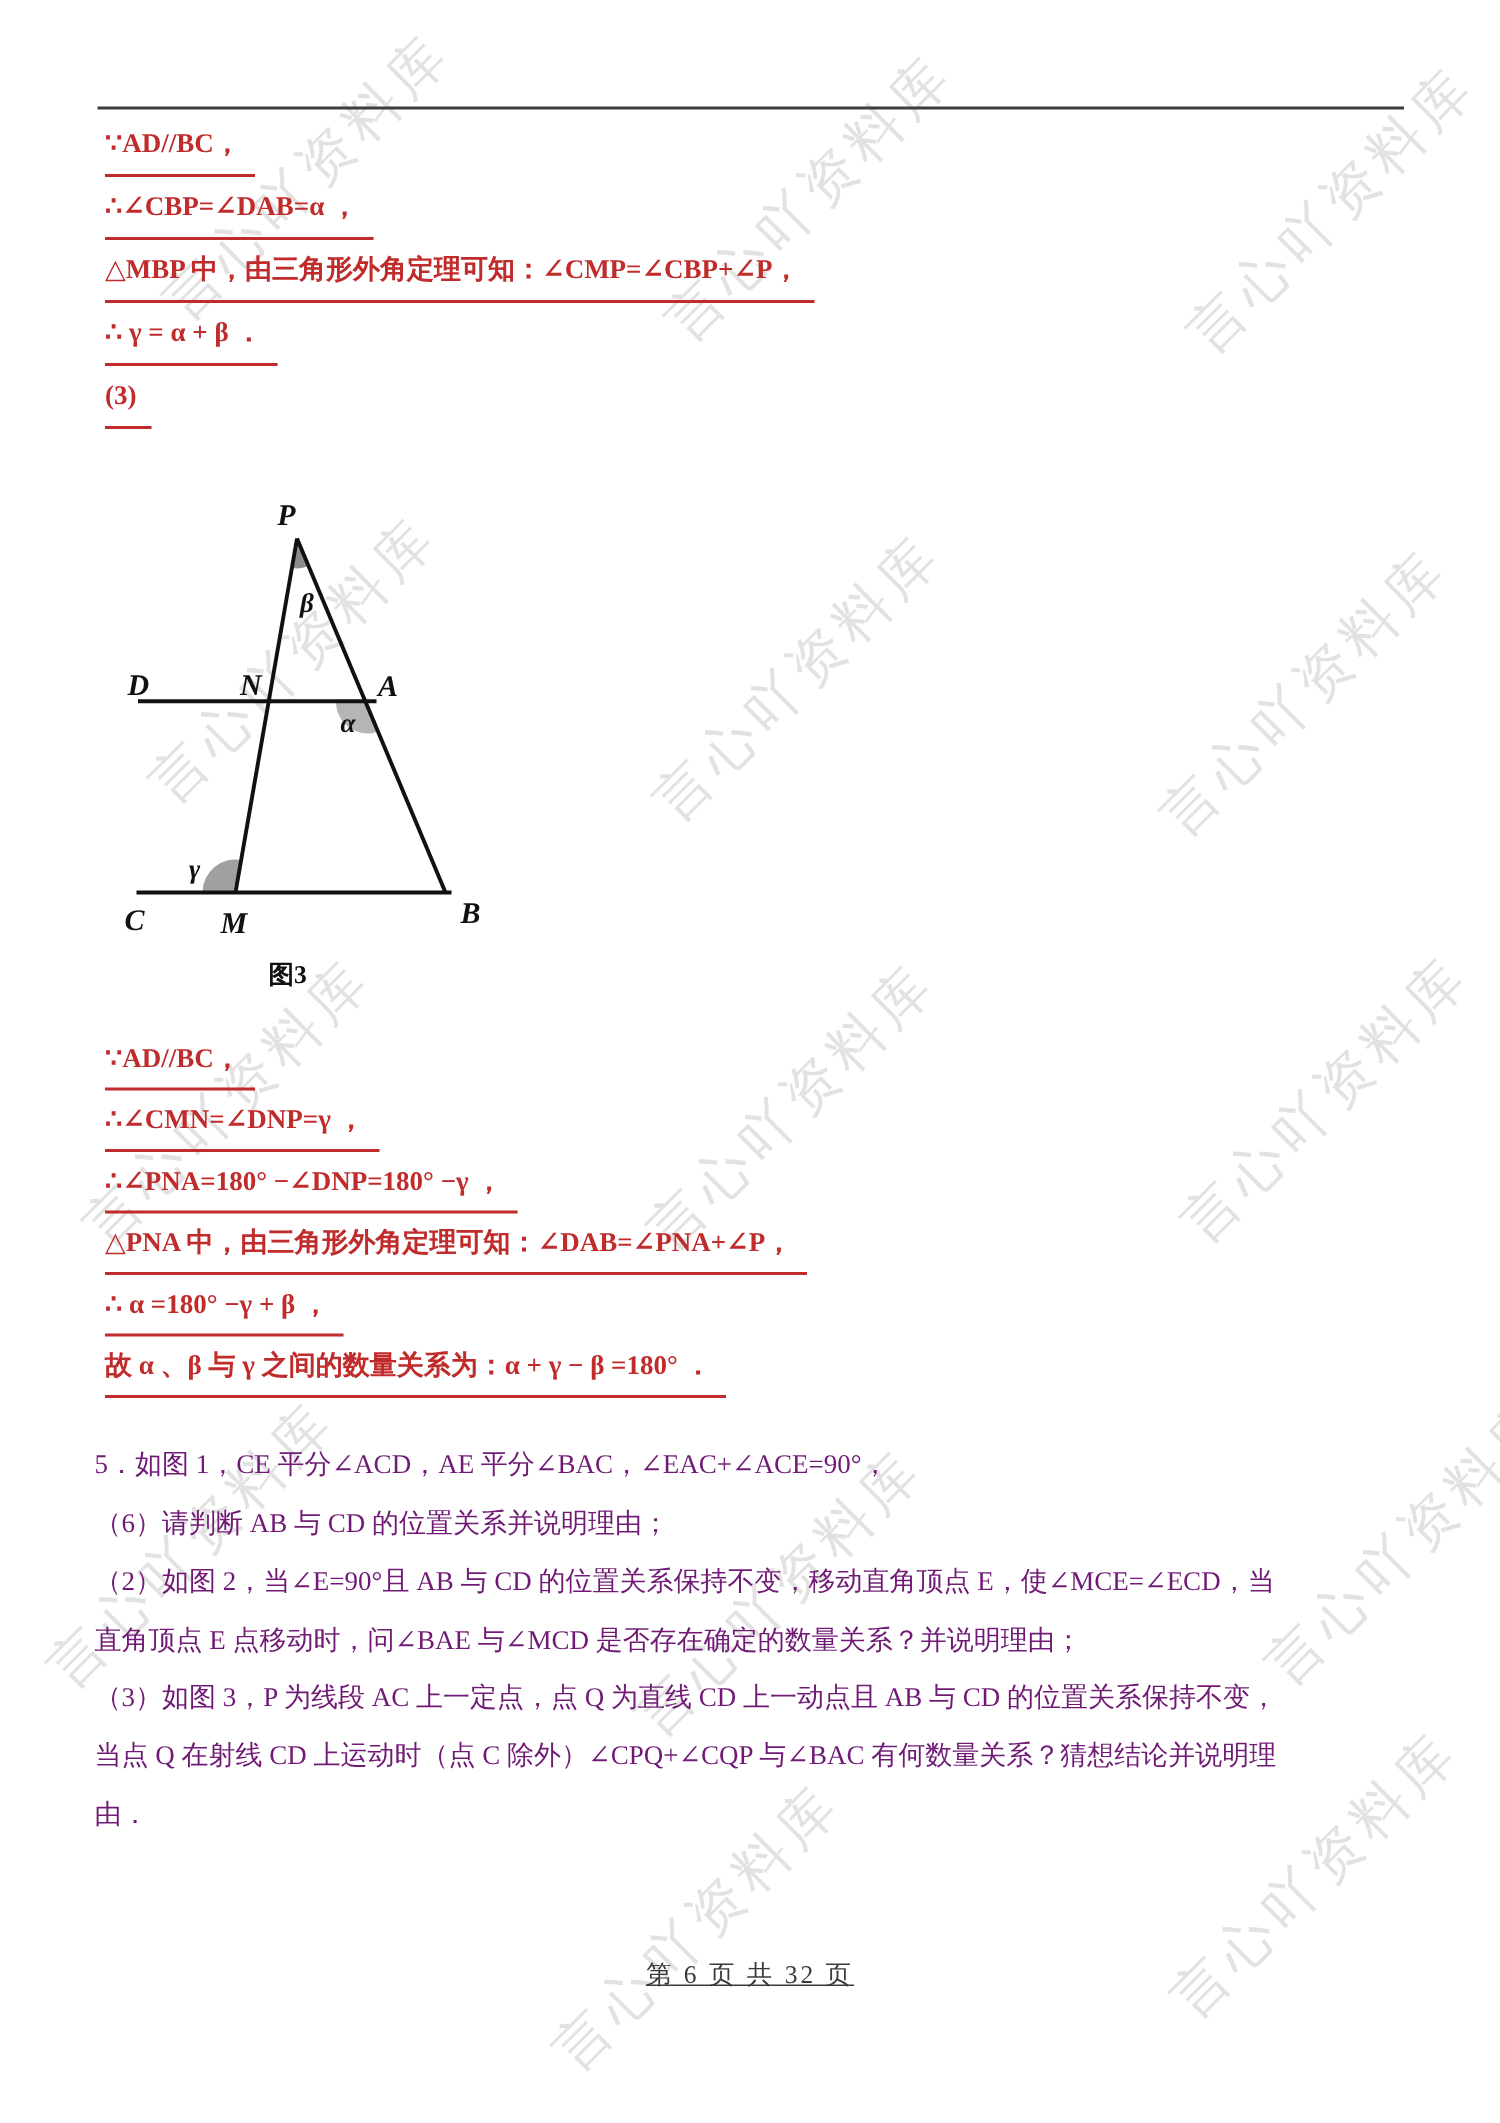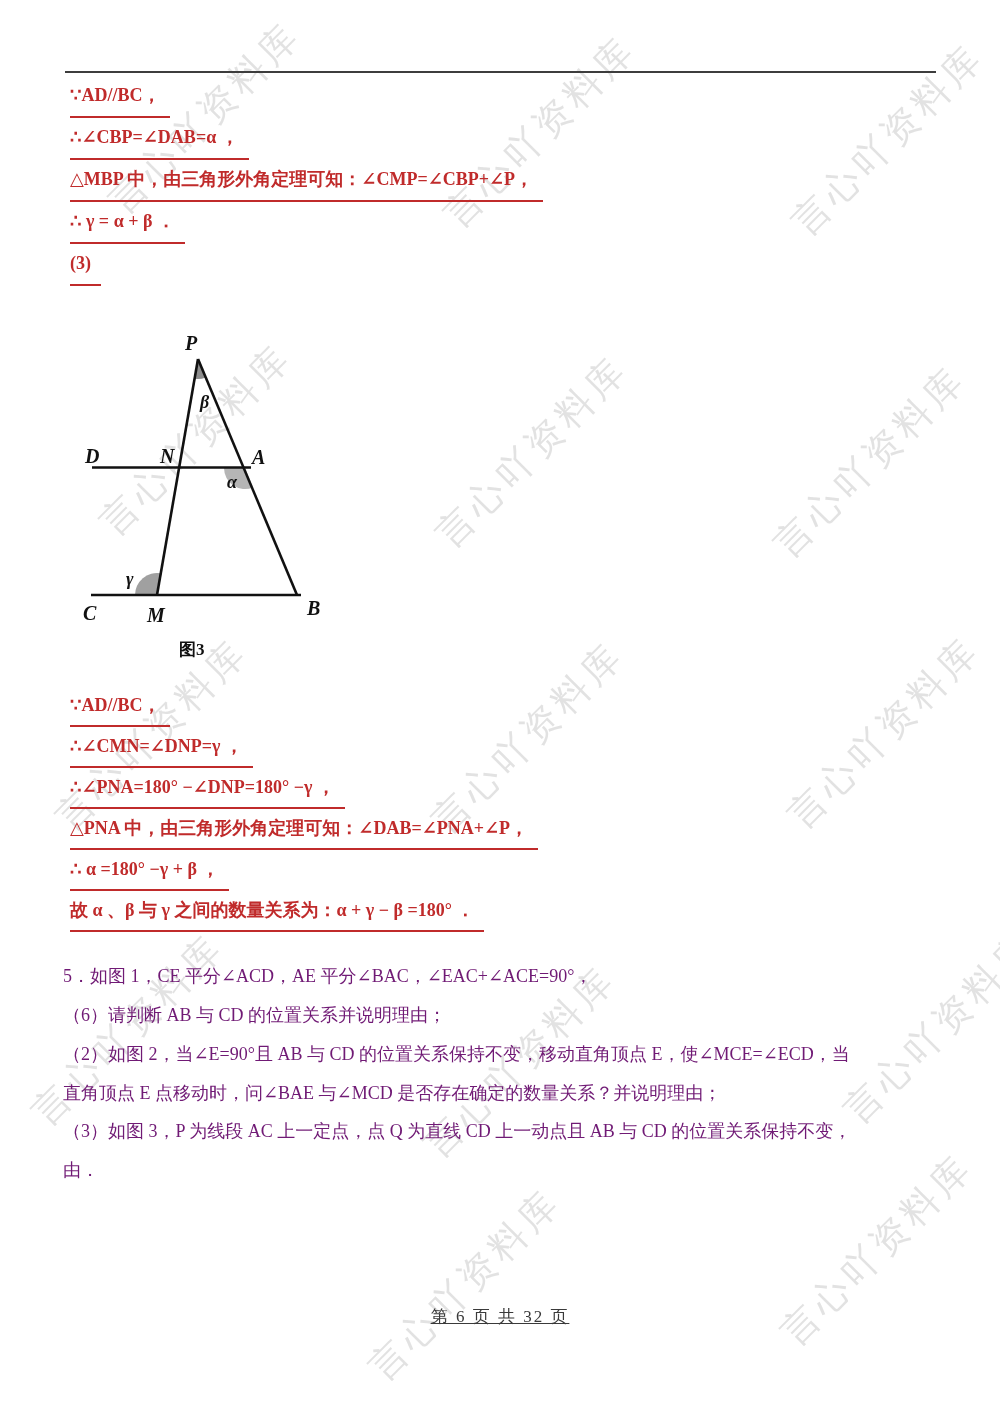--- a/index.html
+++ b/index.html
@@ -103,16 +103,17 @@
   <div class="rline"><span class="u">∴ α =180° −γ + β ，</span></div>
   <div class="rline"><span class="u">故 α 、β 与 γ 之间的数量关系为：α + γ − β =180° ．</span></div>
 </div>
 
 <div class="block black">
   <div class="bline">5．如图 1，CE 平分∠ACD，AE 平分∠BAC，∠EAC+∠ACE=90°，</div>
   <div class="bline">（6）请判断 AB 与 CD 的位置关系并说明理由；</div>
   <div class="bline">（2）如图 2，当∠E=90°且 AB 与 CD 的位置关系保持不变，移动直角顶点 E，使∠MCE=∠ECD，当</div>
   <div class="bline">直角顶点 E 点移动时，问∠BAE 与∠MCD 是否存在确定的数量关系？并说明理由；</div>
   <div class="bline">（3）如图 3，P 为线段 AC 上一定点，点 Q 为直线 CD 上一动点且 AB 与 CD 的位置关系保持不变，</div>
+  <div class="bline">当点 Q 在射线 CD 上运动时（点 C 除外）∠CPQ+∠CQP 与∠BAC 有何数量关系？猜想结论并说明理</div>
   <div class="bline">由．</div>
 </div>
 
 <div class="footer">第 6 页 共 32 页</div>
 
 </body></html>

